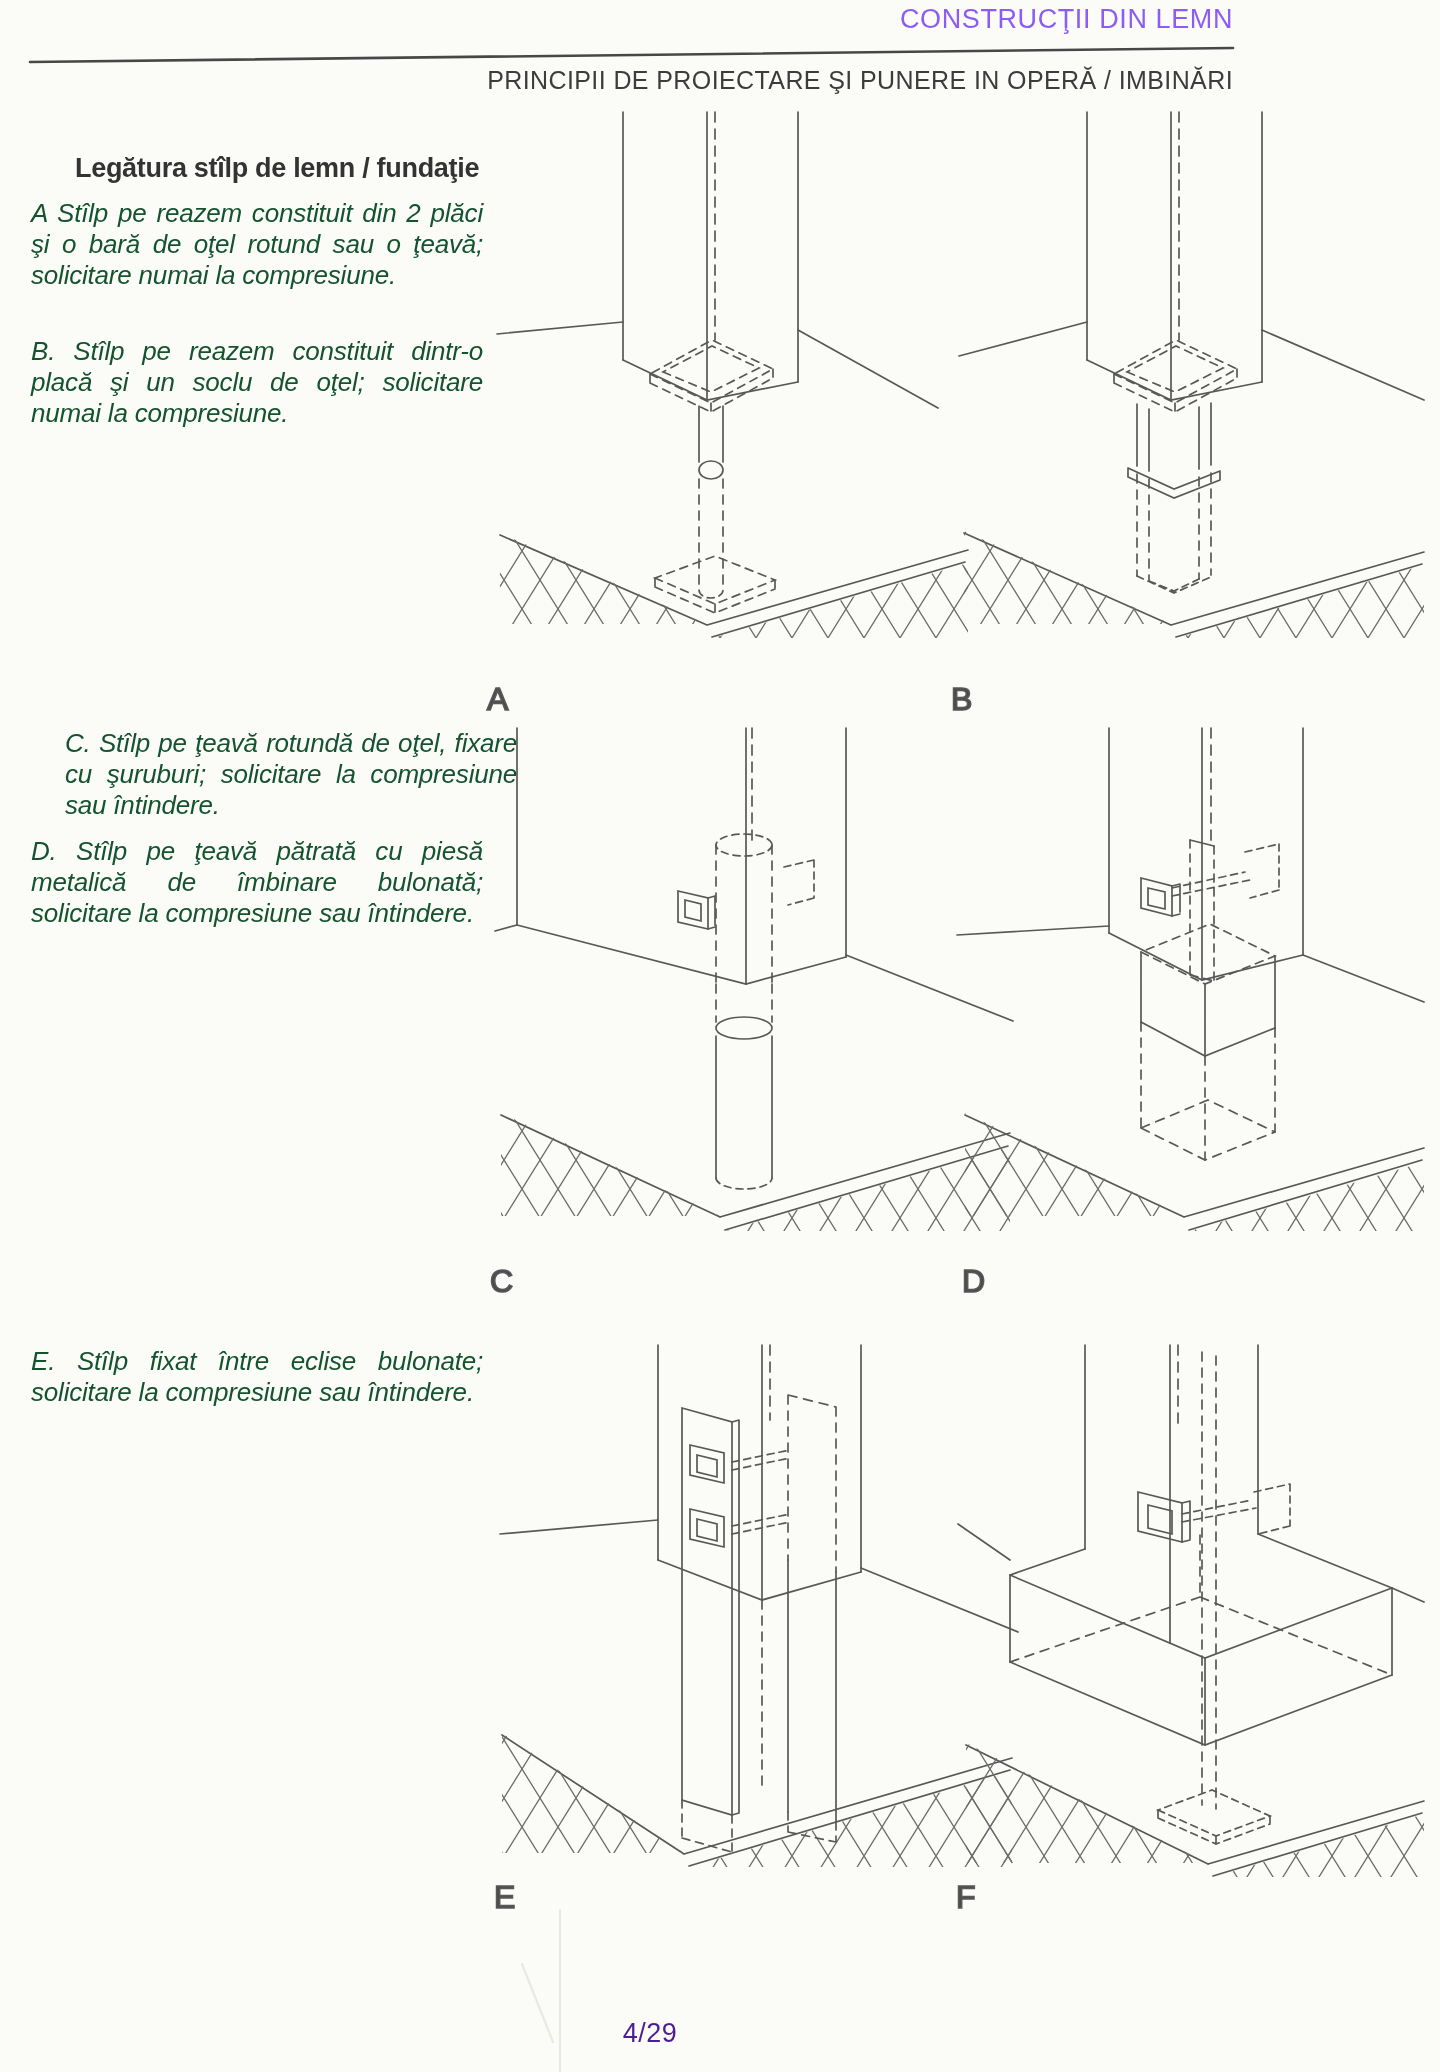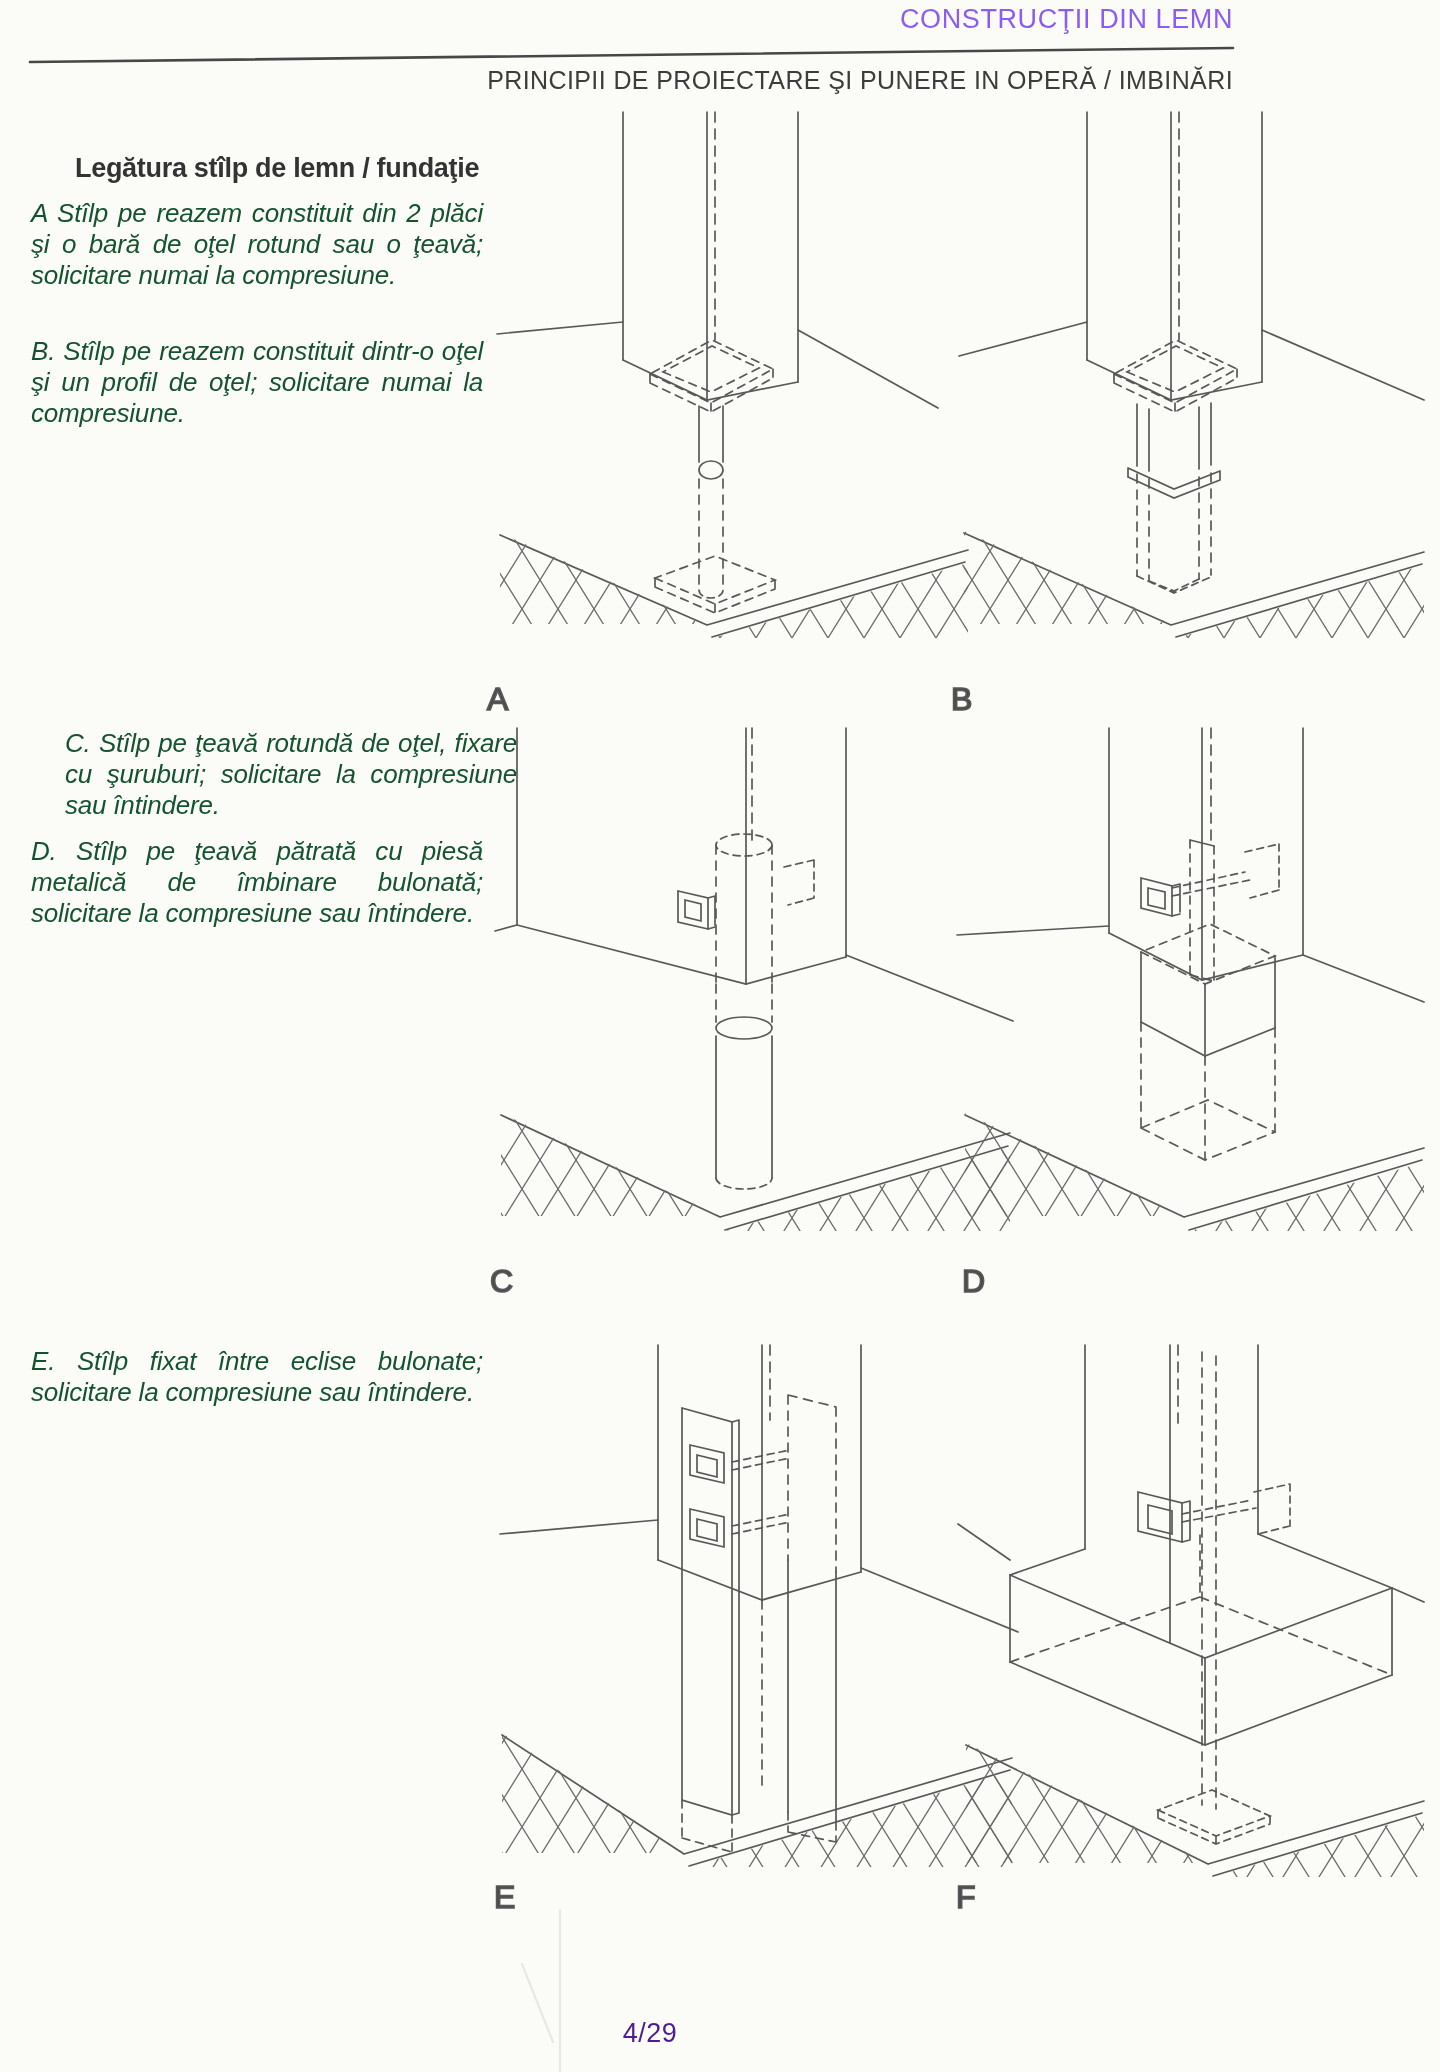--- a/index.html
+++ b/index.html
@@ -232,20 +232,20 @@
       <path d="M522 1964 L553 2042 M560 1910 V2072"></path>
     </g>
   </svg>
 
   <div class="hdr1">CONSTRUCŢII DIN LEMN</div>
   <div class="hdr2">PRINCIPII DE PROIECTARE ŞI PUNERE IN OPERĂ / IMBINĂRI</div>
 
   <div class="doc-title">Legătura stîlp de lemn / fundaţie</div>
 
   <div class="para p-a">A Stîlp pe reazem constituit din 2 plăci şi o bară de oţel rotund sau o ţeavă; solicitare numai la compresiune.</div>
-  <div class="para p-b">B. Stîlp pe reazem constituit dintr-o oţel şi un profil de oţel; solicitare numai la compresiune.</div>
+  <div class="para p-b">B. Stîlp pe reazem constituit dintr-o placă şi un soclu de oţel; solicitare numai la compresiune.</div>
   <div class="para p-c">C. Stîlp pe ţeavă rotundă de oţel, fixare cu şuruburi; solicitare la compresiune sau întindere.</div>
   <div class="para p-d">D. Stîlp pe ţeavă pătrată cu piesă metalică de îmbinare bulonată; solicitare la compresiune sau întindere.</div>
   <div class="para p-e">E. Stîlp fixat între eclise bulonate; solicitare la compresiune sau întindere.</div>
 
   <div class="pageno">4/29</div>
 
 </div>
 
 </body></html>

